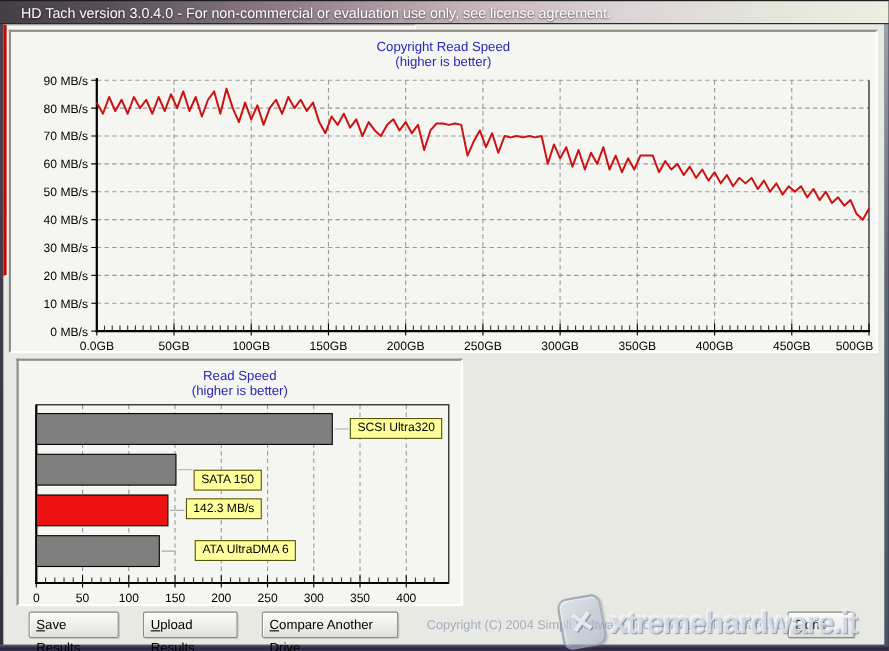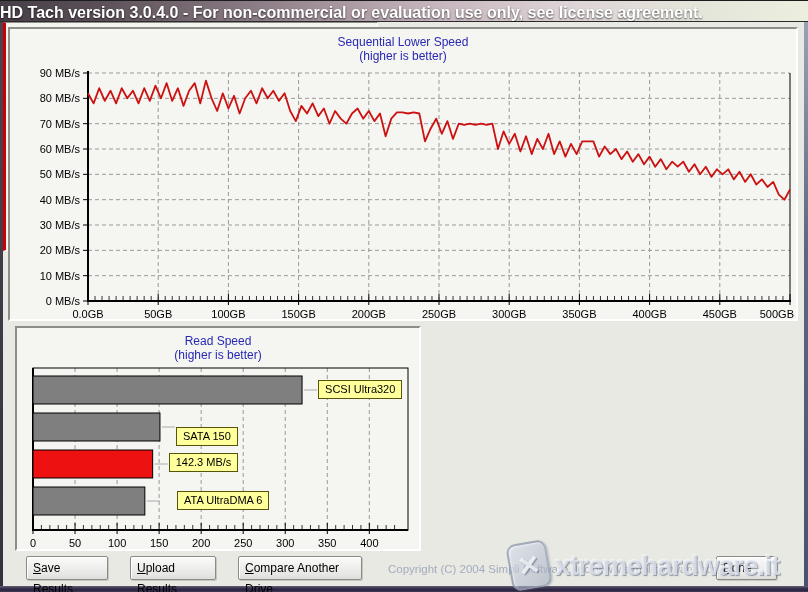--- a/index.html
+++ b/index.html
@@ -7,22 +7,22 @@
   .window{
     position:relative;width:808px;height:592px;overflow:hidden;
     font-family:"Liberation Sans",sans-serif;background:#2e2a33;
   }
   .titlebar{
     position:absolute;left:0;top:0;width:808px;height:22px;
     background:linear-gradient(90deg,#463e46 0%,#5a4f58 12%,#8d7d86 32%,#c4b2ba 52%,#ddd3d6 70%,#e4e5da 86%,#eceede 100%);
     border-top:1px solid #1c1c1c;border-bottom:1px solid #2a2a2a;
   }
   .titlebar-text{
-    position:absolute;left:0;top:3px;color:#fff;font-size:16px;
-    text-shadow:0 1px 2px rgba(0,0,0,0.7);white-space:nowrap;font-weight:bold;
+    position:absolute;left:19px;top:3px;color:#fff;font-size:13px;
+    text-shadow:0 1px 2px rgba(0,0,0,0.7);white-space:nowrap;
   }
   .border-left{position:absolute;left:0;top:22px;bottom:6px;width:3px;background:linear-gradient(180deg,#4a4450,#35303e);}
   .border-right{position:absolute;right:0;top:22px;bottom:6px;width:4px;background:linear-gradient(180deg,#97a2b4,#5d6880 40%,#47526e);}
   .border-bottom{position:absolute;left:0;bottom:0;width:808px;height:6px;background:linear-gradient(180deg,#6a6078 0%,#3c3450 35%,#2a2340 70%,#443c58 100%);}
   .client{
     position:absolute;left:3px;right:4px;top:22px;bottom:6px;
     background:#e7e9e2;
   }
   .panel{
     position:absolute;background:#f5f5f2;
@@ -91,21 +91,21 @@
     <span class="titlebar-text">HD Tach version 3.0.4.0  - For non-commercial or evaluation use only, see license agreement.</span>
   </div>
   <div class="border-left"></div>
   <div class="border-right"></div>
   <div class="border-bottom"></div>
 
   <div class="client">
 
     <div class="panel seq-panel">
       <div class="chart-title">
-        <div>Sequential Lower Speed</div>
+        <div>Copyright Read Speed</div>
         <div>(higher is better)</div>
       </div>
       <svg class="plot-svg" width="786" height="290">
           <line x1="78" y1="246.66666666666666" x2="780" y2="246.66666666666666" stroke="#999999" stroke-width="1" stroke-dasharray="4 3"></line>
           <line x1="78" y1="221.33333333333334" x2="780" y2="221.33333333333334" stroke="#999999" stroke-width="1" stroke-dasharray="4 3"></line>
           <line x1="78" y1="196" x2="780" y2="196" stroke="#999999" stroke-width="1" stroke-dasharray="4 3"></line>
           <line x1="78" y1="170.66666666666669" x2="780" y2="170.66666666666669" stroke="#999999" stroke-width="1" stroke-dasharray="4 3"></line>
           <line x1="78" y1="145.33333333333331" x2="780" y2="145.33333333333331" stroke="#999999" stroke-width="1" stroke-dasharray="4 3"></line>
           <line x1="78" y1="120" x2="780" y2="120" stroke="#999999" stroke-width="1" stroke-dasharray="4 3"></line>
           <line x1="78" y1="94.66666666666666" x2="780" y2="94.66666666666666" stroke="#999999" stroke-width="1" stroke-dasharray="4 3"></line>

